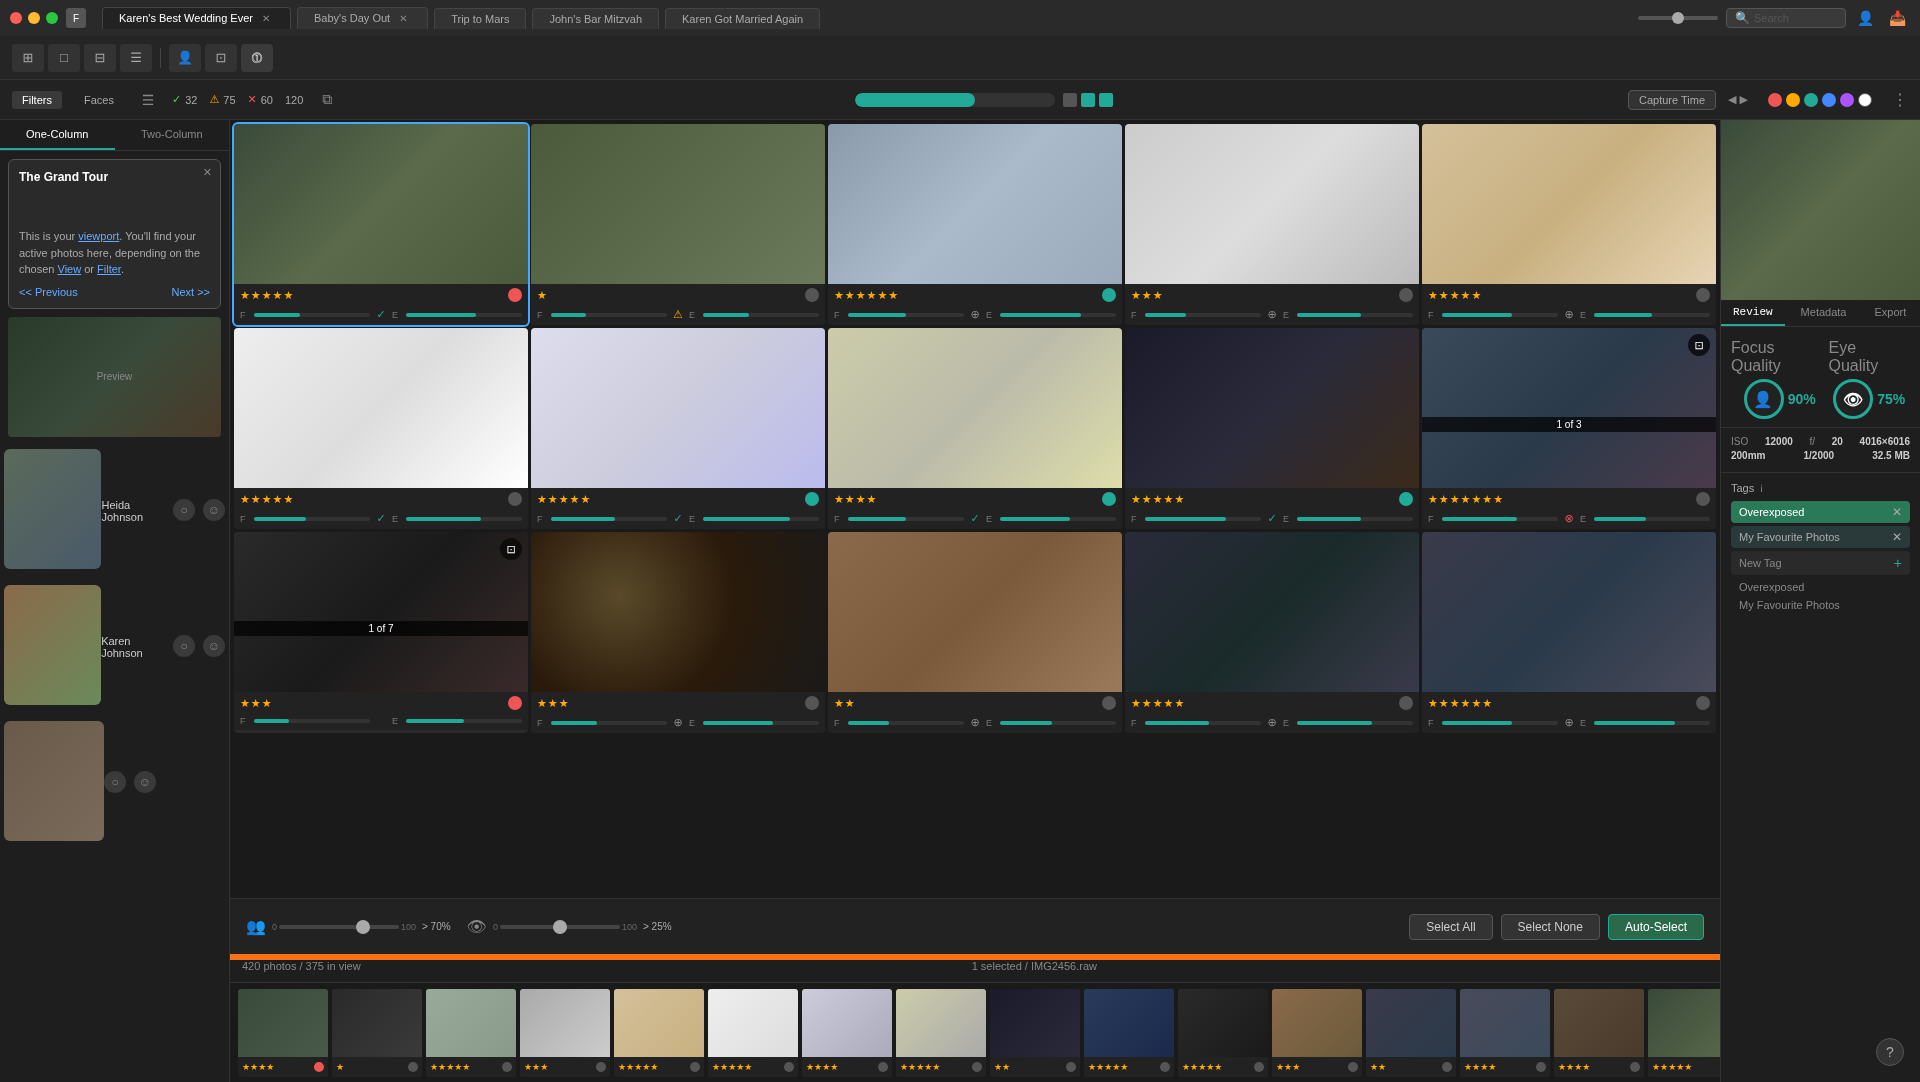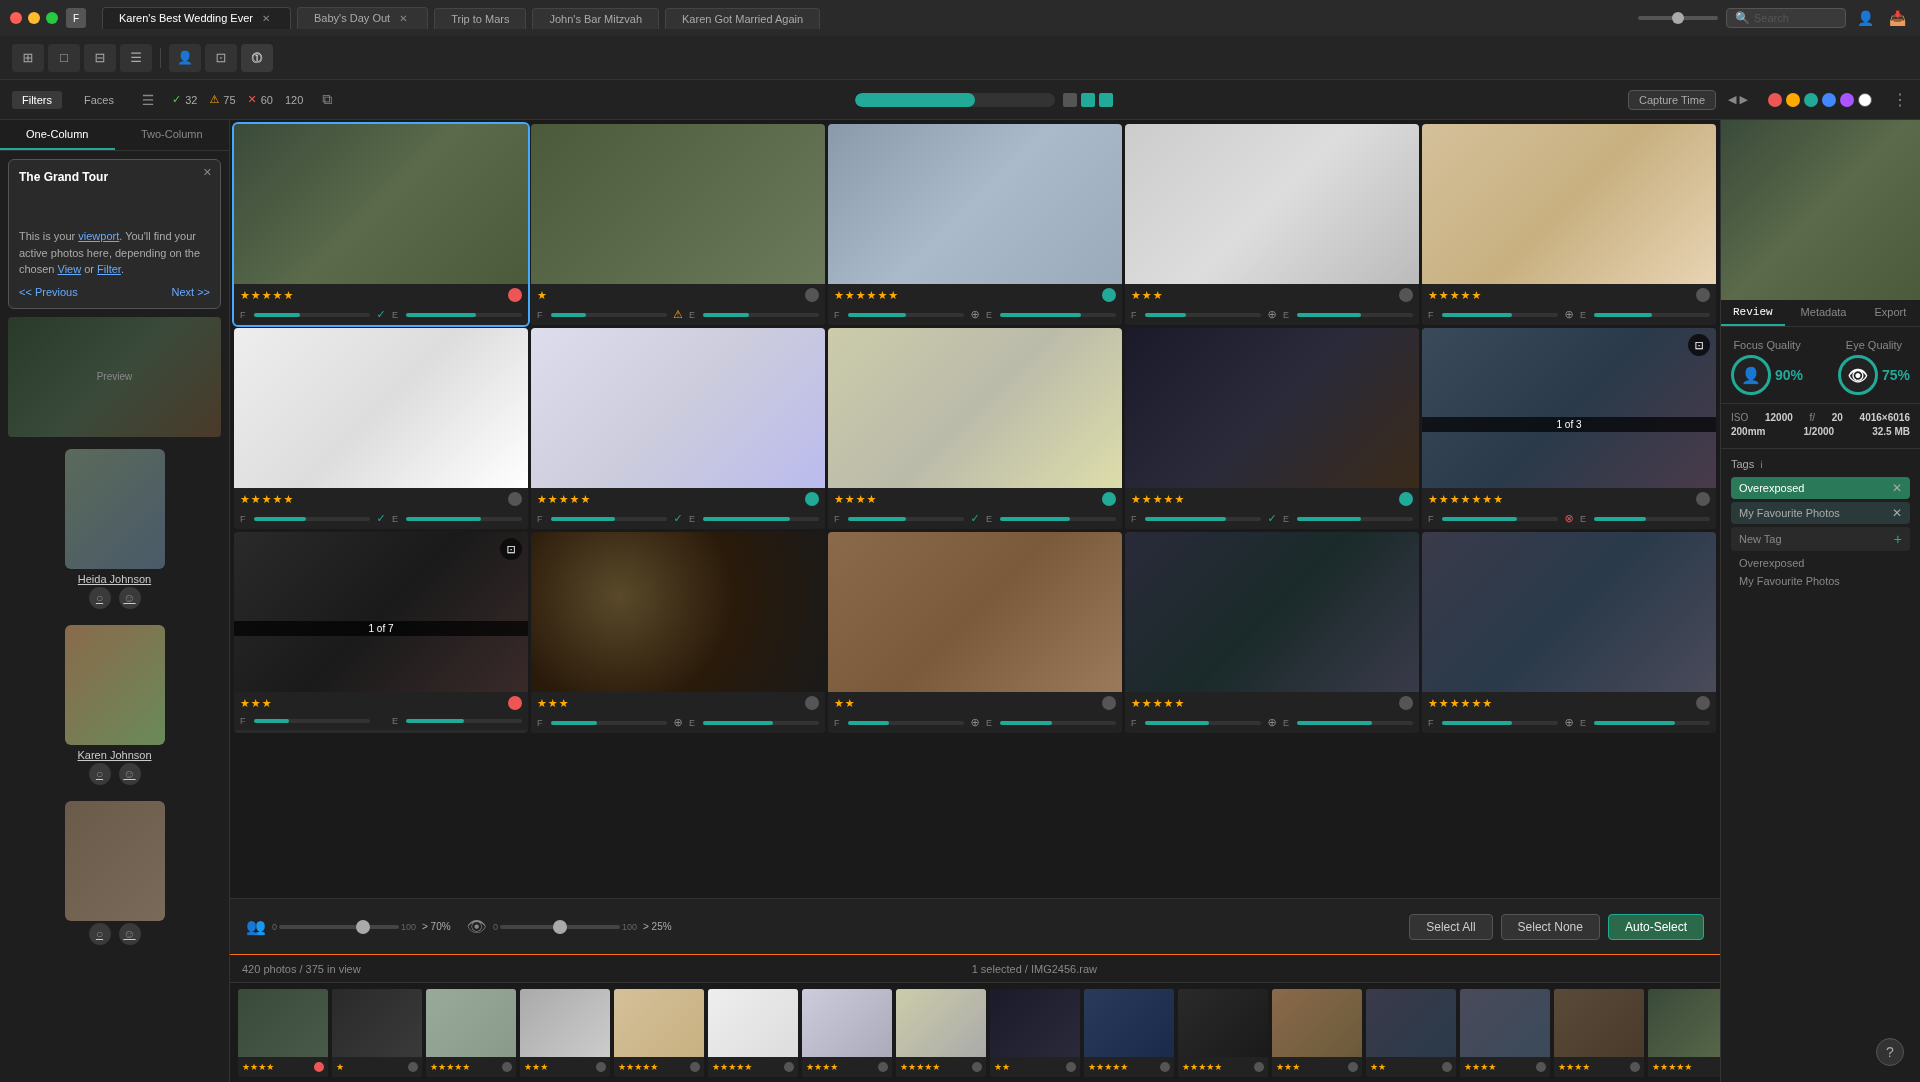--- a/index.html
+++ b/index.html
@@ -184,23 +184,22 @@
     .sidebar-thumb-large {
       margin: 0 8px 4px;
       border-radius: 4px;
       overflow: hidden;
       height: 120px;
       background: #333;
     }
 
     .face-items { overflow-y: auto; flex: 1; }
     .face-item {
-      display: flex; flex-direction: column; align-items: center;
+      display: flex; flex-direction: row; align-items: center;
       padding: 8px 4px;
-      text-decoration: underline;
     }
     .face-avatar {
       width: 100px; height: 120px;
       border-radius: 6px;
       background: #444;
       overflow: hidden;
       position: relative;
     }
     .face-name { color: #ccc; font-size: 11px; margin-top: 4px; }
     .face-icons { display: flex; gap: 8px; margin-top: 2px; }
@@ -302,23 +301,22 @@
     .sel-btn {
       padding: 5px 16px; border-radius: 4px; font-size: 12px; cursor: pointer;
       background: #333; color: #ccc; border: 1px solid #555;
     }
     .sel-btn.auto { background: #2a6a4a; color: #fff; border-color: #2a9; }
 
     
     .statusbar {
       height: 28px;
       background: #1e1e1e;
-      border-top: 1px solid #f97316;
-      display: flex;
-      align-items: center;
+      border-top: 6px solid #f97316;
+      display: flex;
       padding: 0 12px;
       font-size: 11px;
       color: #888;
       flex-shrink: 0;
     }
     .statusbar-center { flex: 1; text-align: center; }
 
     
     .filmstrip {
       height: 100px;
@@ -385,21 +383,21 @@
     .quality-item {
       display: flex; flex-direction: column; align-items: center; gap: 4px;
     }
     .quality-circle {
       width: 40px; height: 40px; border-radius: 50%;
       background: #222; border: 3px solid #2a9;
       display: flex; align-items: center; justify-content: center;
       font-size: 10px; color: #fff; font-weight: bold;
     }
     .quality-circle.eye { border-color: #2a9; }
-    .quality-label { font-size: 11px; color: #888; }
+    .quality-label { font-size: 16px; color: #888; }
 
     .meta-row {
       display: flex; justify-content: space-between; margin-bottom: 3px;
     }
     .meta-key { color: #888; font-size: 10px; }
     .meta-val { color: #ccc; font-size: 10px; font-weight: bold; }
 
     .tags-section { padding: 8px 10px; }
     .tags-title {
       font-size: 11px; color: #aaa; margin-bottom: 6px;

